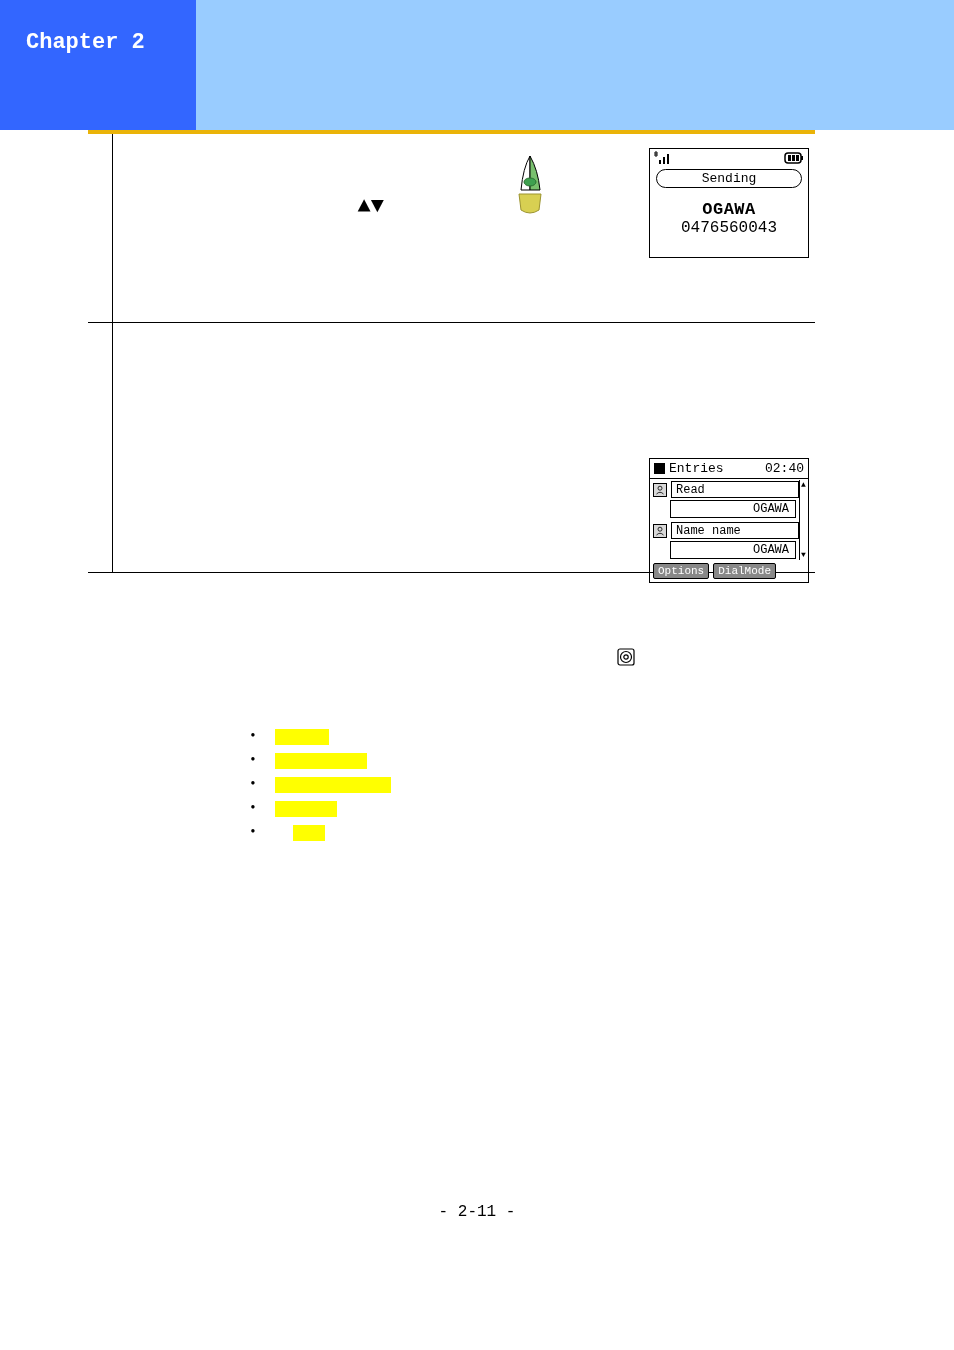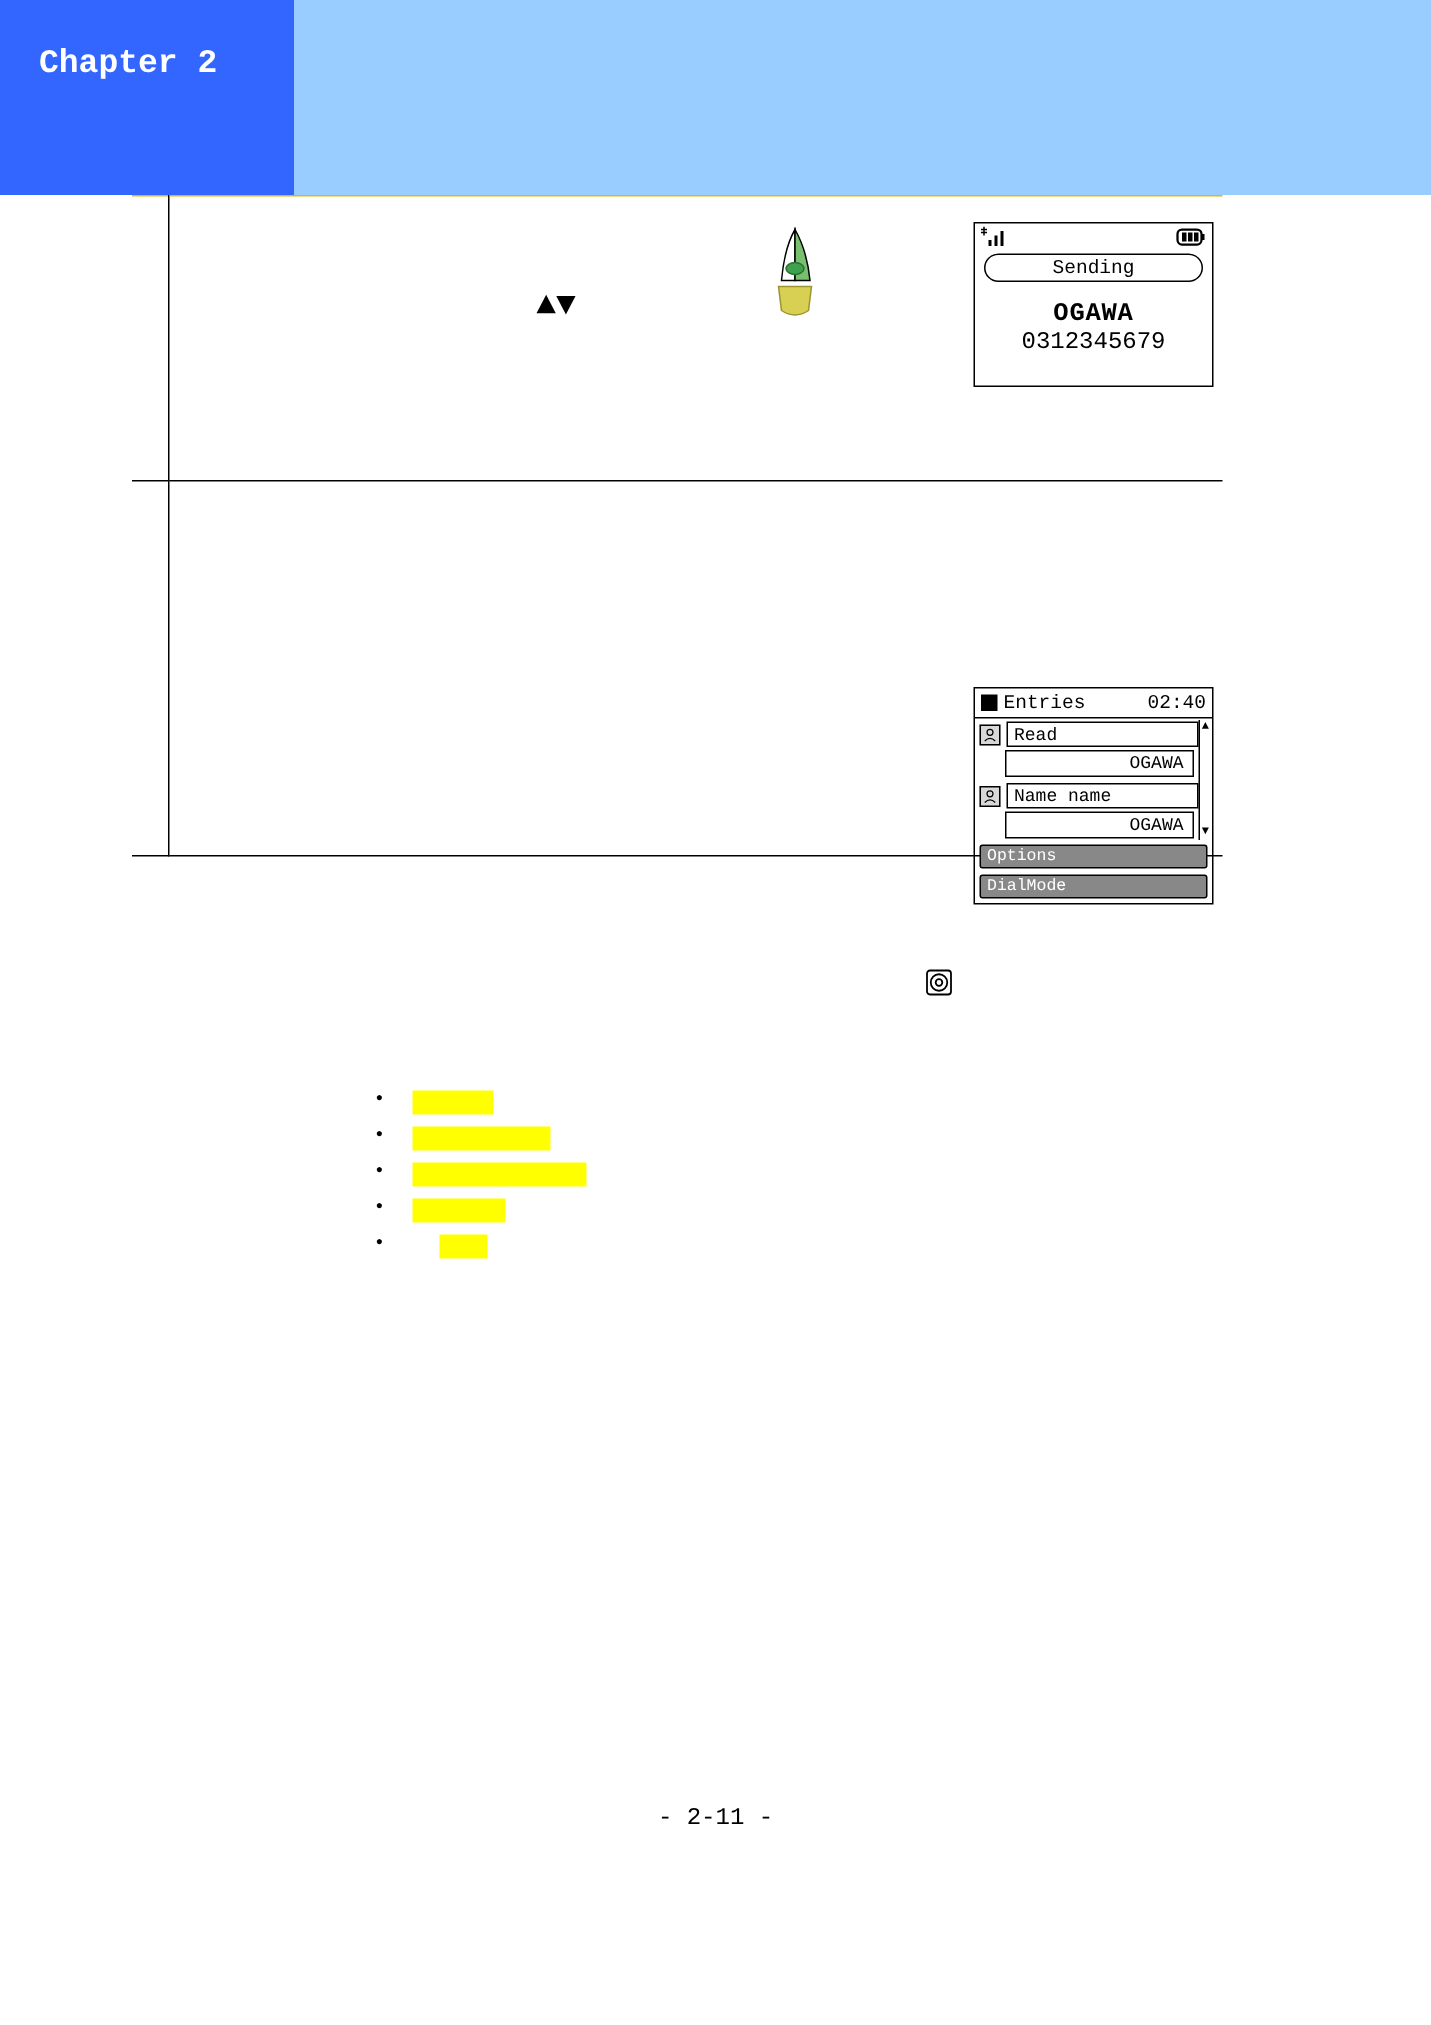--- a/index.html
+++ b/index.html
@@ -52,21 +52,21 @@
     border-collapse: collapse;
   }
   table.main td {
     border: 1px solid #000;
     vertical-align: top;
     padding: 8px;
   }
   table.main td.col1 { width: 24px; border-left: none; border-right: 1px solid #000; }
   table.main td.col2 { width: 496px; border-left: none; border-right: none; position: relative; }
   table.main td.col3 { width: 207px; border-left: none; border-right: none; }
-  table.main tr.row1 td { height: 190px; border-top: 1px solid #eab308; border-bottom: 1px solid #000; }
+  table.main tr.row1 td { height: 190px; border-top: 4px solid #eab308; border-bottom: 1px solid #000; }
   table.main tr.row2 td { height: 250px; border-top: none; border-bottom: 1px solid #000; }
 
   .arrows {
     position: absolute;
     left: 245px;
     top: 60px;
     font-size: 22px;
     color: #000;
   }
   .sail-icon {
@@ -189,21 +189,20 @@
     align-items: center;
     padding: 1px 0;
     margin: 1px 1px 1px 0;
   }
   .arrow-tiny { font-size: 8px; line-height: 1; }
   .phone2-footer {
     display: flex;
     justify-content: flex-start;
     padding: 2px 3px 3px 3px;
     gap: 4px;
-    flex-direction: column;
   }
   .soft-btn {
     border: 1px solid #000;
     background: #888;
     color: #fff;
     font-size: 11px;
     padding: 1px 4px;
     border-radius: 2px;
   }
 
@@ -292,21 +291,21 @@
                 <rect x="1" y="1" width="16" height="10" rx="3" ry="3" fill="none" stroke="#000" stroke-width="1.5"></rect>
                 <rect x="17" y="4" width="2" height="4" fill="#000"></rect>
                 <rect x="4" y="3" width="3" height="6" fill="#000"></rect>
                 <rect x="8" y="3" width="3" height="6" fill="#000"></rect>
                 <rect x="12" y="3" width="3" height="6" fill="#000"></rect>
               </svg>
             </span>
           </div>
           <div class="sending-pill">Sending</div>
           <div class="phone1-name">OGAWA</div>
-          <div class="phone1-number">0312345679</div>
+          <div class="phone1-number">0476560043</div>
         </div>
       </td>
     </tr>
     <tr class="row2">
       <td class="col1"></td>
       <td class="col2">
 
         <span class="center-icon">
           <svg width="18" height="18" viewBox="0 0 18 18">
             <rect x="1" y="1" width="16" height="16" rx="2" fill="#fff" stroke="#000" stroke-width="1.2"></rect>

